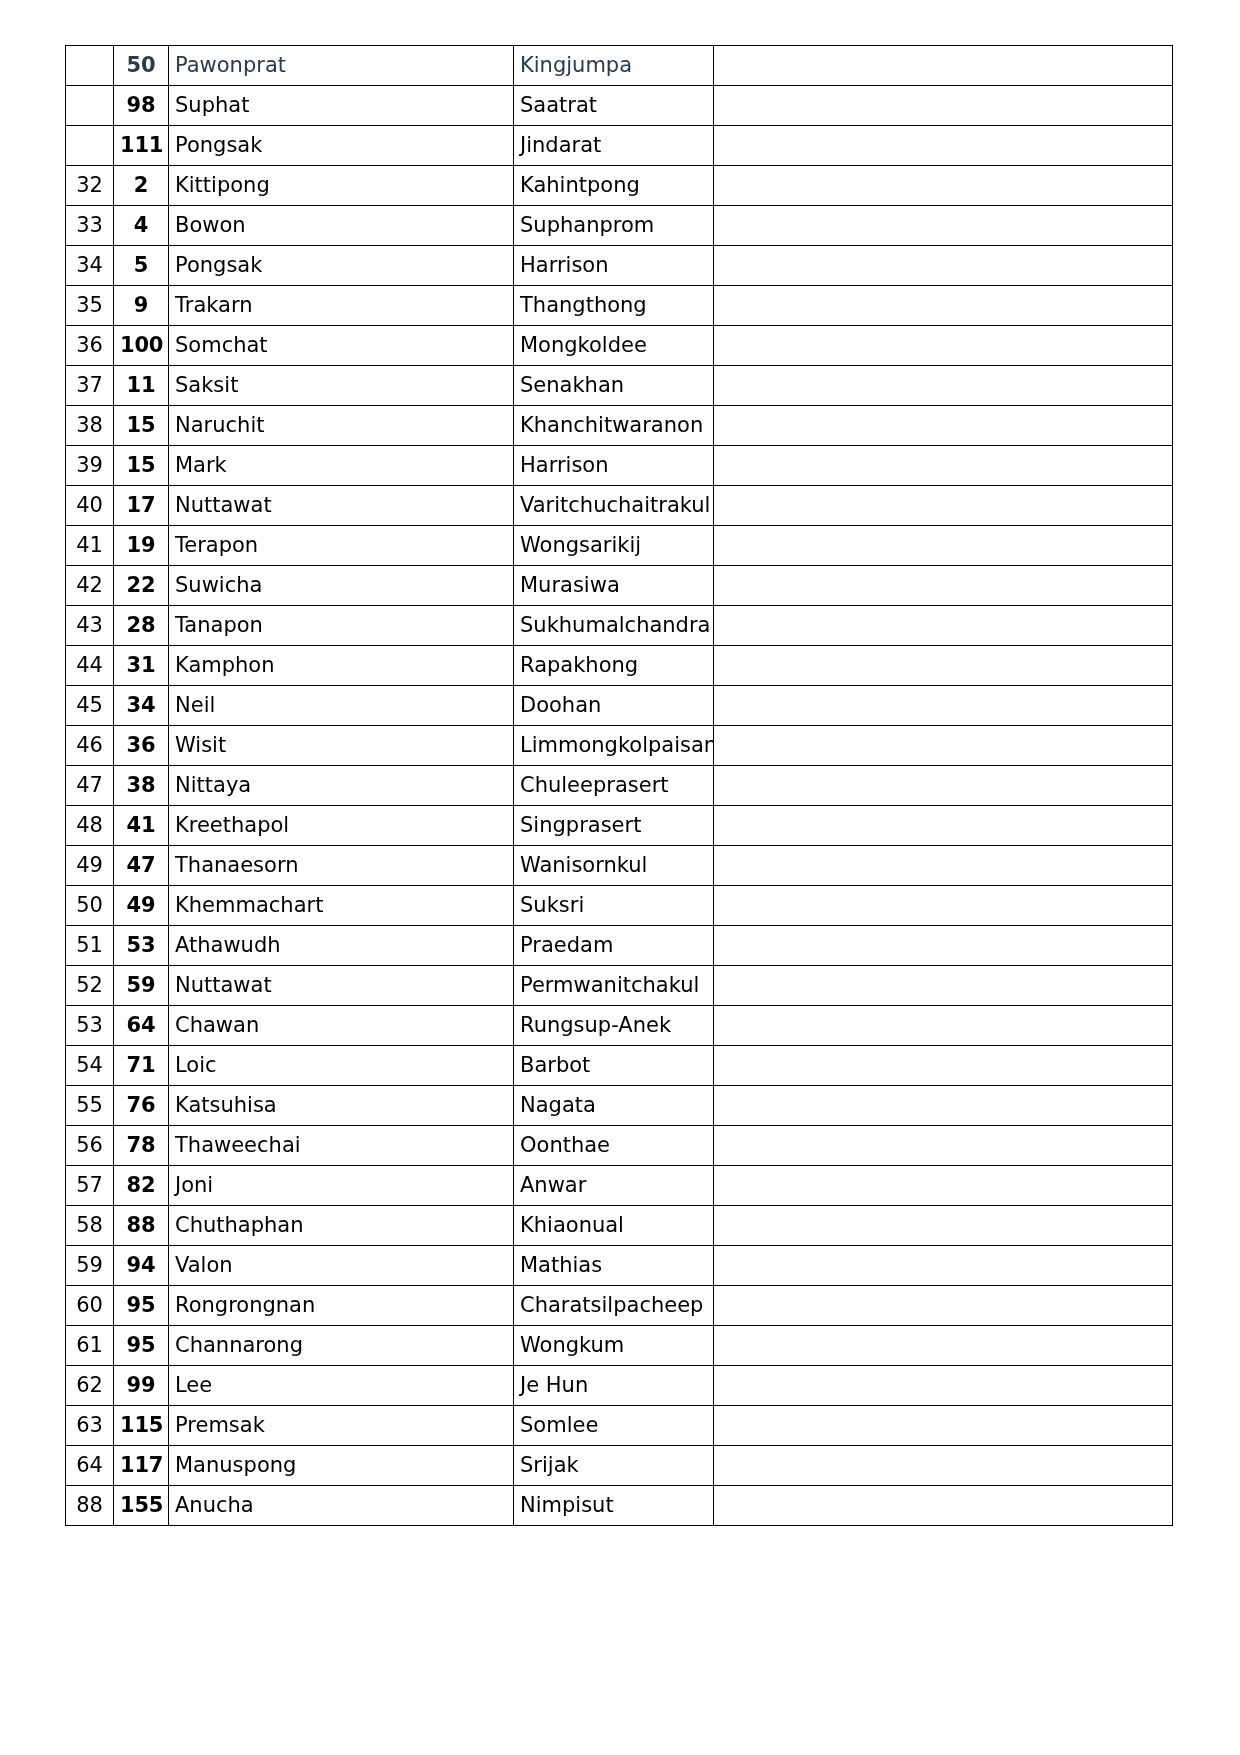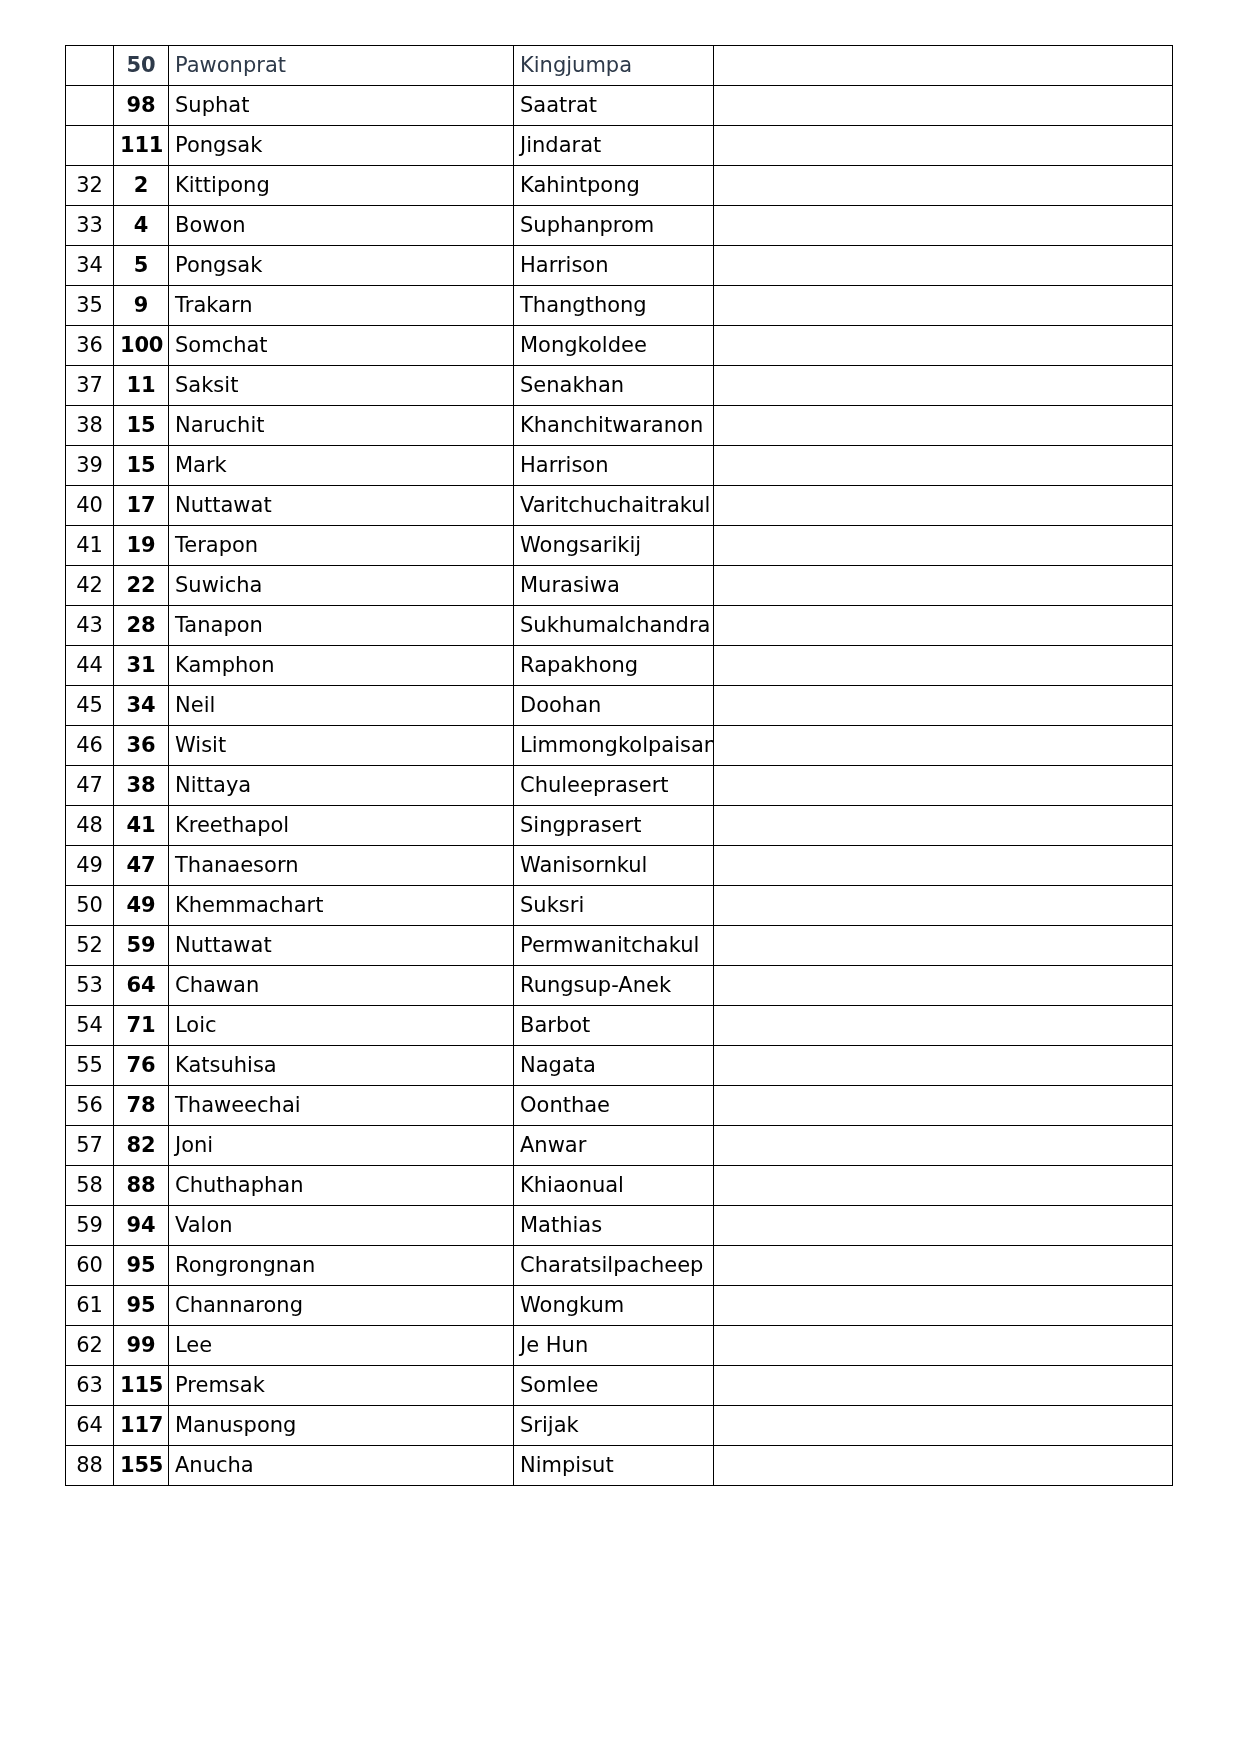--- a/index.html
+++ b/index.html
@@ -232,20 +232,27 @@
           <td class="cell-blank"></td>
         </tr>
         <tr>
           <td class="cell-index">50</td>
           <td class="cell-number">49</td>
           <td class="cell-first">Khemmachart</td>
           <td class="cell-last">Suksri</td>
           <td class="cell-blank"></td>
         </tr>
         <tr>
+          <td class="cell-index">51</td>
+          <td class="cell-number">53</td>
+          <td class="cell-first">Athawudh</td>
+          <td class="cell-last">Praedam</td>
+          <td class="cell-blank"></td>
+        </tr>
+        <tr>
           <td class="cell-index">52</td>
           <td class="cell-number">59</td>
           <td class="cell-first">Nuttawat</td>
           <td class="cell-last">Permwanitchakul</td>
           <td class="cell-blank"></td>
         </tr>
         <tr>
           <td class="cell-index">53</td>
           <td class="cell-number">64</td>
           <td class="cell-first">Chawan</td>

